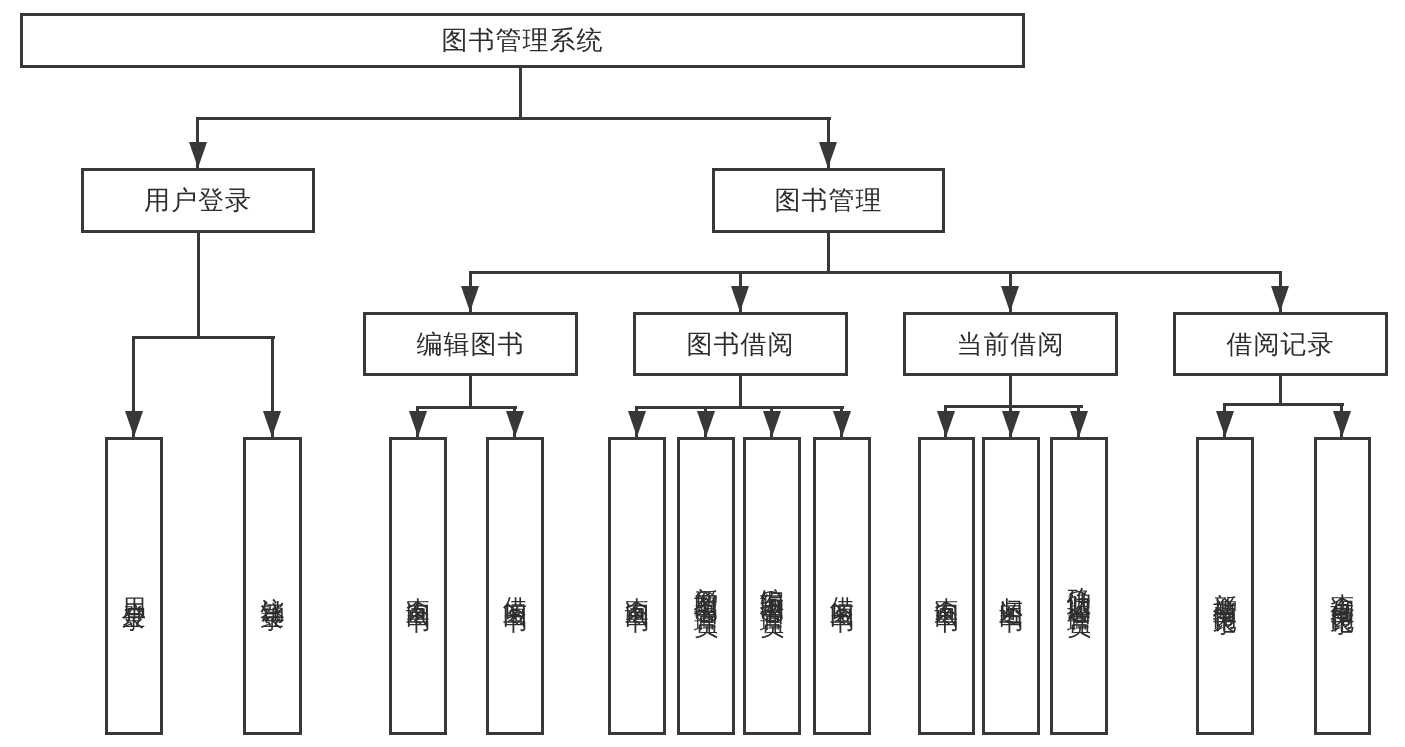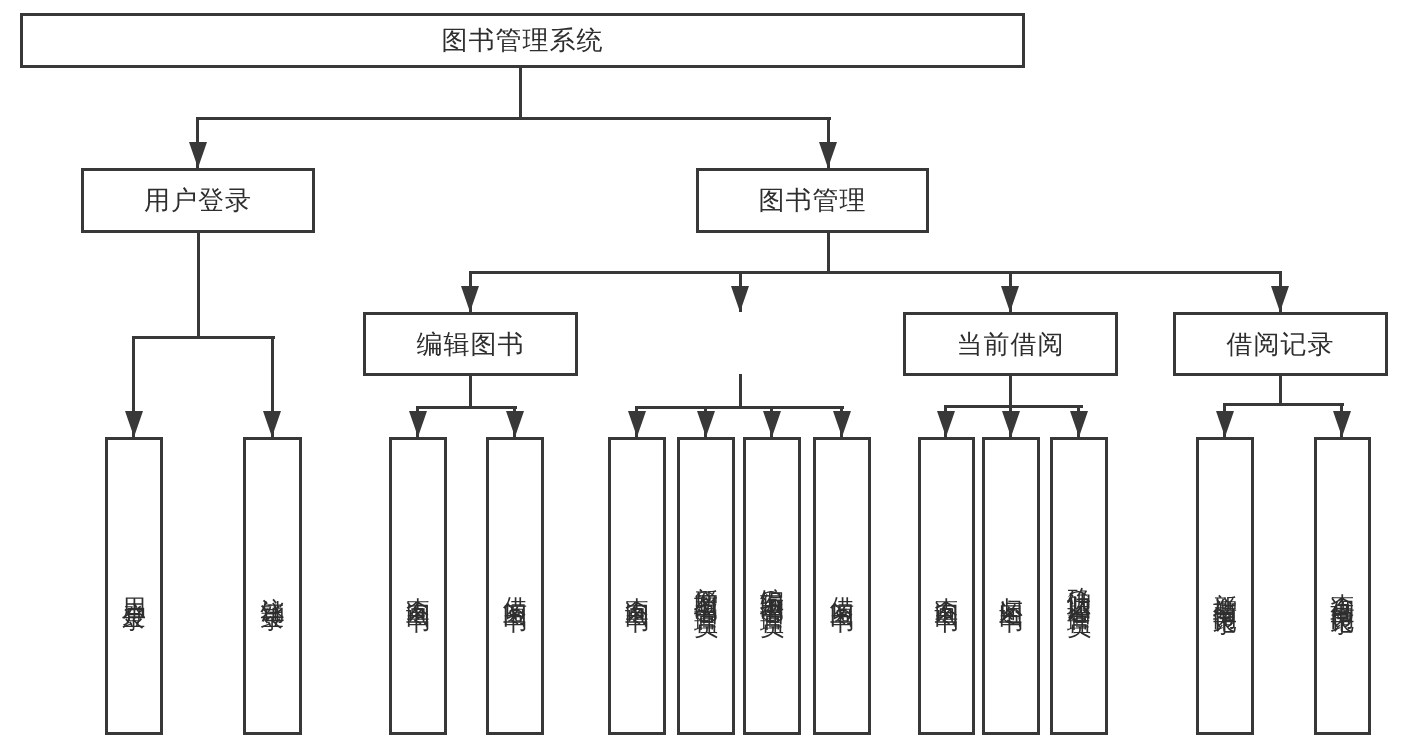--- a/index.html
+++ b/index.html
@@ -111,23 +111,24 @@
   <div class="ln" style="left:1279px;top:374px;width:3px;height:31px"></div>
   <div class="ln" style="left:1223px;top:403px;width:121px;height:3px"></div>
   <div class="ln" style="left:1223px;top:403px;width:3px;height:34px"></div>
   <div class="ln" style="left:1340px;top:403px;width:3px;height:34px"></div>
   <div class="ar" style="left:1216px;top:411px"></div>
   <div class="ar" style="left:1333px;top:411px"></div>
 
   <div class="box hbox" style="left:20px;top:13px;width:1005px;height:55px">图书管理系统</div>
 
   <div class="box hbox" style="left:81px;top:168px;width:234px;height:65px">用户登录</div>
-  <div class="box hbox" style="left:696px;top:168px;width:233px;height:65px">图书管理</div>
+  <div class="box hbox" style="left:712px;top:168px;width:233px;height:65px">图书管理</div>
 
   <div class="box hbox" style="left:363px;top:312px;width:215px;height:64px">编辑图书</div>
+  <div class="box hbox" style="left:633px;top:312px;width:215px;height:64px">图书借阅</div>
   <div class="box hbox" style="left:1173px;top:312px;width:215px;height:64px">借阅记录</div>
   <div class="box hbox" style="left:903px;top:312px;width:215px;height:64px">当前借阅</div>
 
   <div class="box vbox" style="left:105px;top:437px;width:58px;height:298px">用户登录</div>
   <div class="box vbox" style="left:243px;top:437px;width:59px;height:298px">注销登录</div>
 
   <div class="box vbox" style="left:389px;top:437px;width:58px;height:298px">查询图书</div>
   <div class="box vbox" style="left:486px;top:437px;width:58px;height:298px">借阅图书</div>
 
   <div class="box vbox" style="left:608px;top:437px;width:58px;height:298px">查询图书</div>

